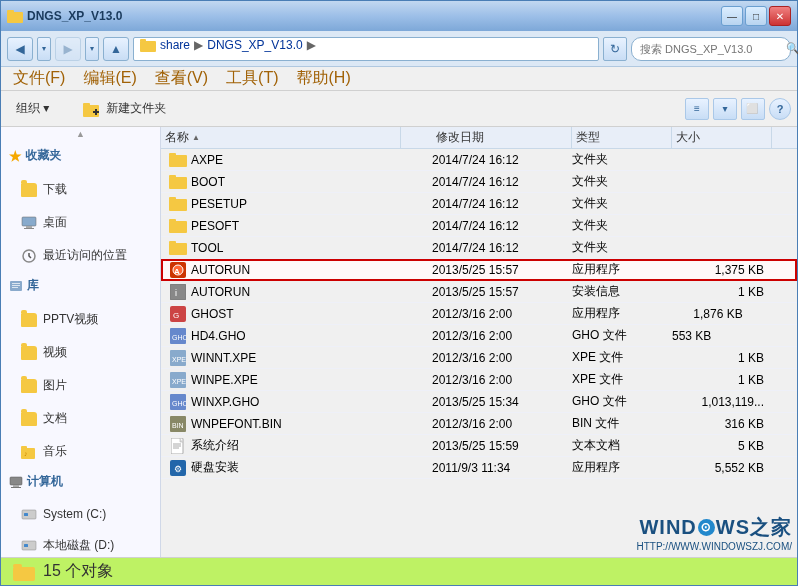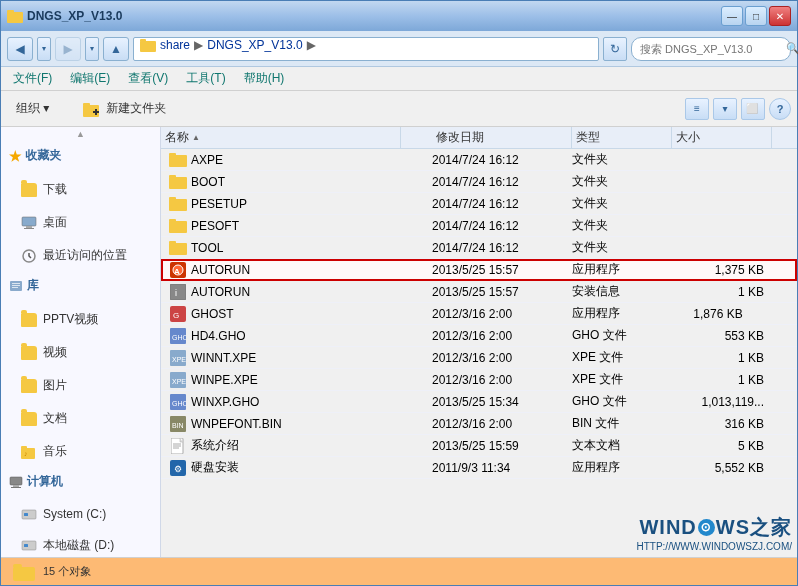--- a/index.html
+++ b/index.html
@@ -184,22 +184,22 @@
       align-items: center;
       padding: 0 4px;
       gap: 2px;
       border-bottom: 1px solid #d0d0d0;
       flex-shrink: 0;
     }
 
     .menu-item {
       padding: 2px 8px;
       cursor: pointer;
-      font-size: 12px;
-      color: #0f766e;
+      font-size: 16px;
+      color: #a16207;
       border-radius: 2px;
     }
 
     
     .toolbar {
       height: 36px;
       background: #f0f0f0;
       display: flex;
       align-items: center;
       padding: 0 6px;
@@ -407,26 +407,26 @@
     
     .file-row.autorun-highlighted {
       background: #fff8f8;
       outline: 2px solid #cc0000;
       outline-offset: -2px;
     }
 
     
     .status-bar {
       height: 28px;
-      background: #fdba74;
+      background: #bef264;
       border-top: 1px solid #d0d0d0;
       display: flex;
       align-items: center;
       padding: 0 12px;
-      font-size: 11px;
+      font-size: 16px;
       color: #333;
       flex-shrink: 0;
     }
 
     
     .watermark {
       position: absolute;
       bottom: 36px;
       right: 10px;
       display: flex;
@@ -820,21 +820,21 @@
                     </svg>
                   </div>
       <span>HD4.GHO</span>
     </div>
     <div class="file-cell col-date">
       <span>2012/3/16 2:00</span>
     </div>
     <div class="file-cell col-type">
       <span>GHO 文件</span>
     </div>
-    <div class="file-cell col-size" style="justify-content:flex-end;padding-right:8px;">
+    <div class="file-cell col-size" style="justify-content:flex-start;padding-right:8px;">
       <span>553 KB</span>
     </div>
   </div>
               <div class="file-row">
     <div class="file-cell col-name">
       <div class="file-icon">
                     <svg width="16" height="16">
                       <rect x="0" y="0" width="16" height="16" rx="1" fill="#88aacc"></rect>
                       <text x="2" y="12" font-size="7" fill="white">XPE</text>
                     </svg>

